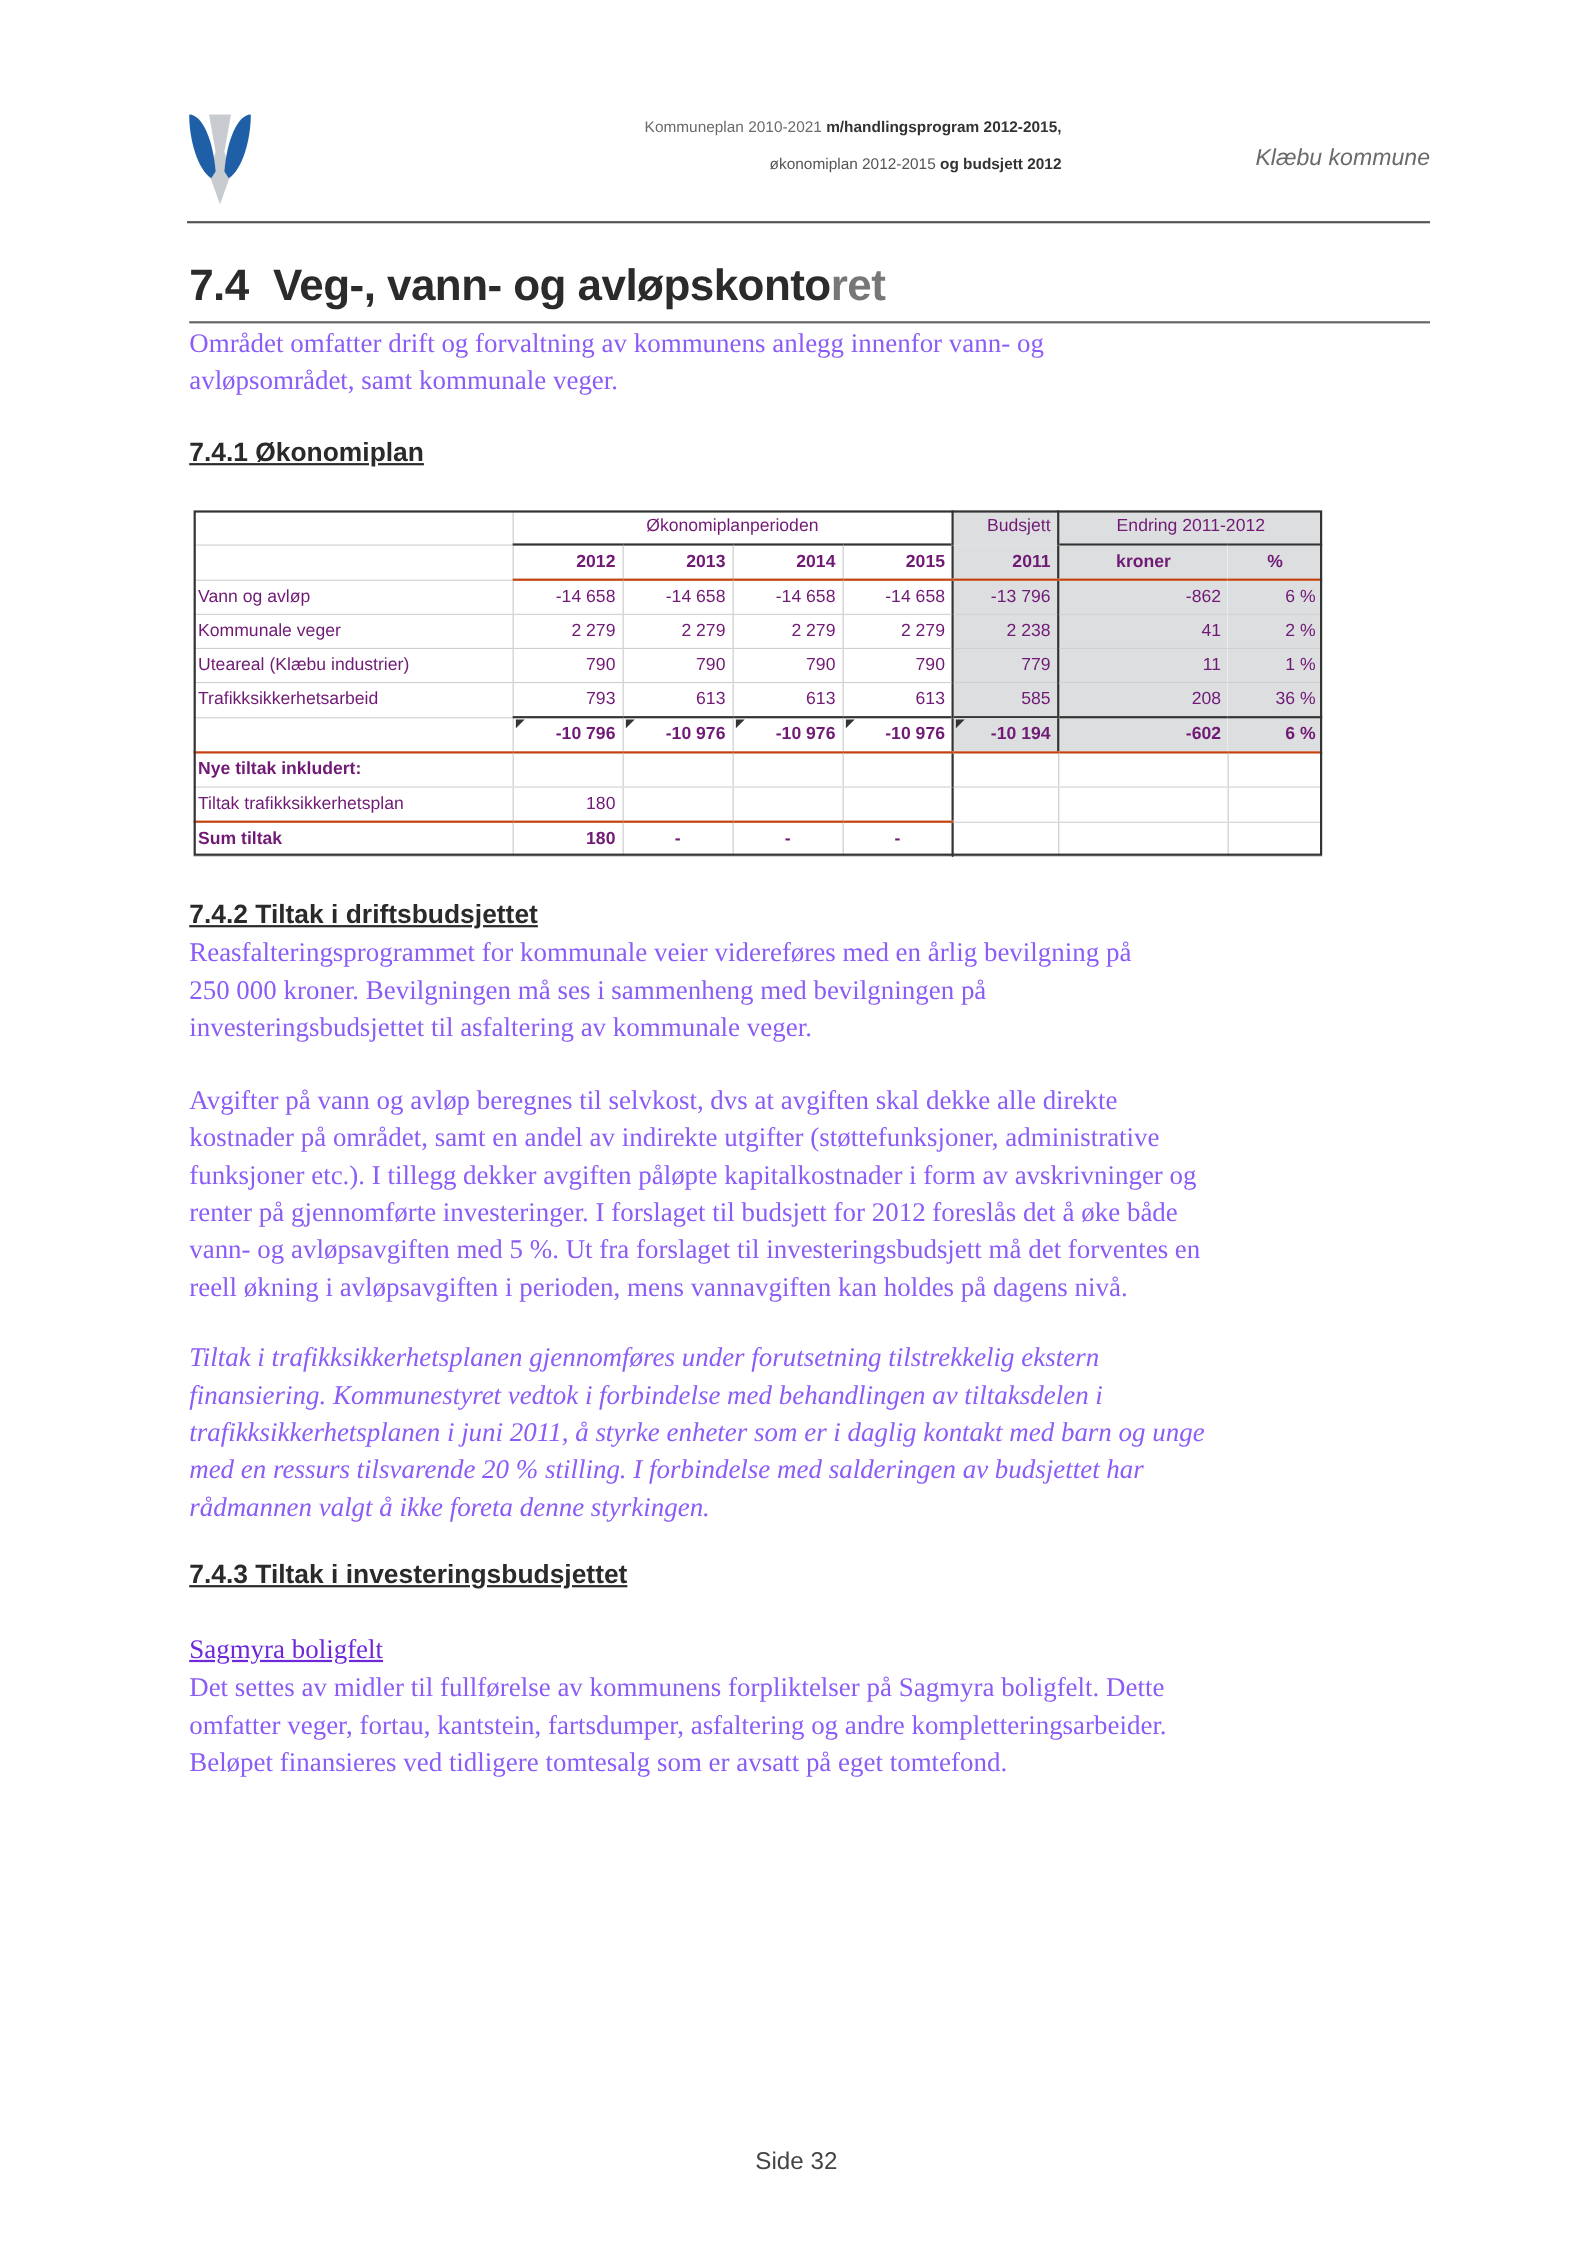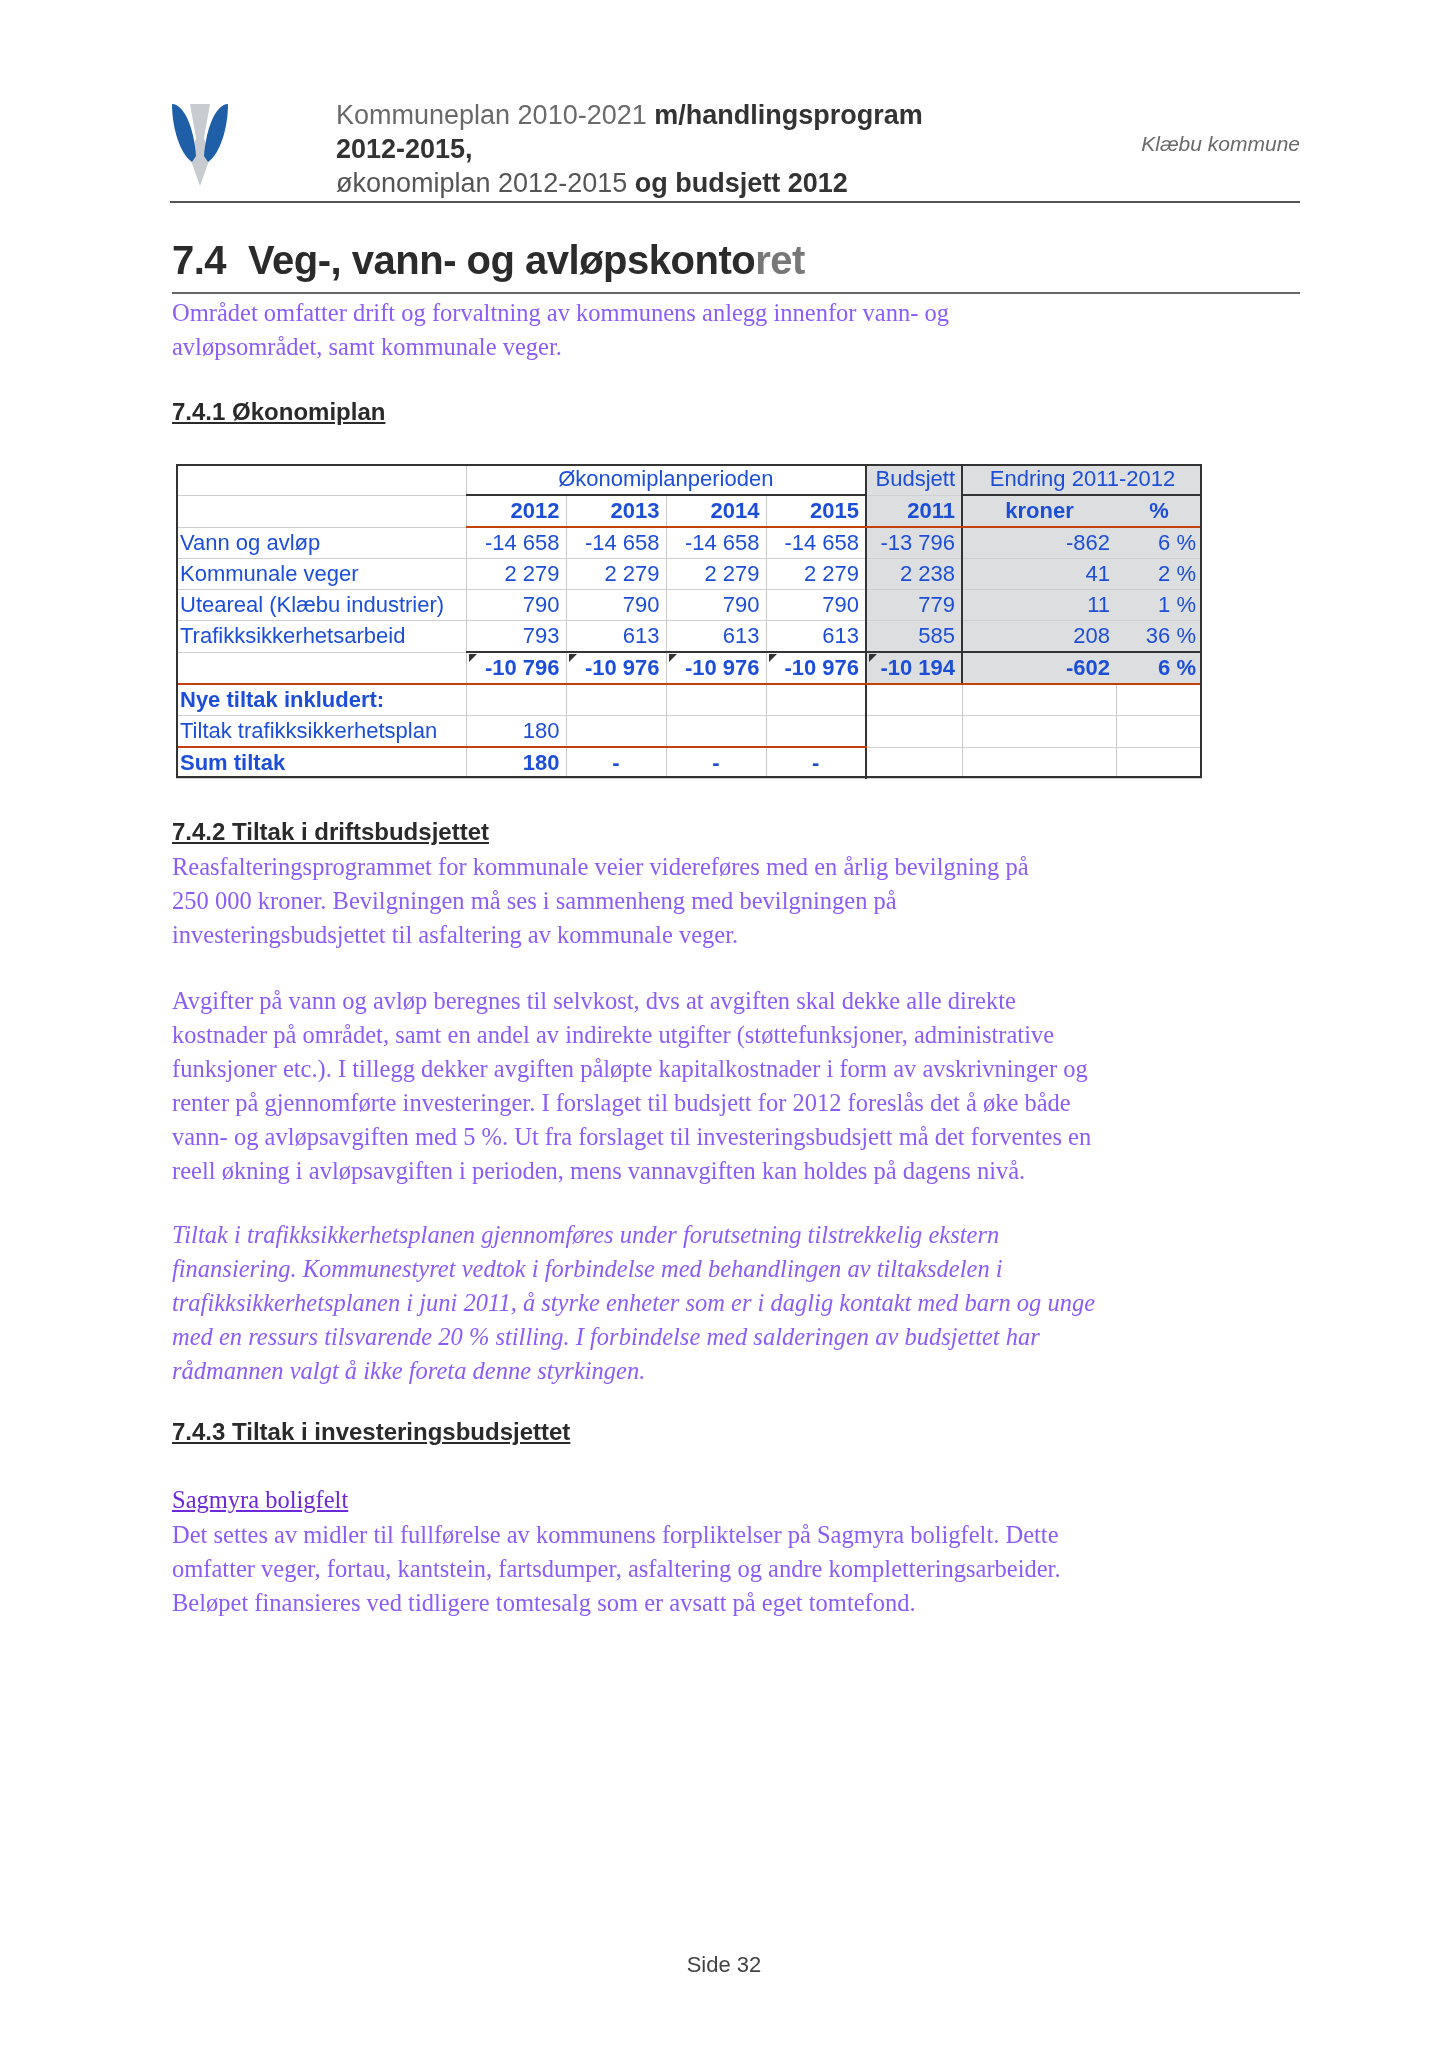--- a/index.html
+++ b/index.html
@@ -3,41 +3,41 @@
 <meta charset="utf-8">
 <style>
   html, body { margin: 0; padding: 0; background: #ffffff; }
   body { width: 1448px; height: 2048px; position: relative; overflow: hidden; color: #1a1a1a; }
   .sans { font-family: "Liberation Sans", "DejaVu Sans", sans-serif; }
   .serif { font-family: "Liberation Serif", "DejaVu Serif", serif; }
 
   
   .header { position: absolute; left: 170px; top: 98px; width: 1130px; height: 104px; }
   .logo { position: absolute; left: 0; top: 0; width: 60px; height: 92px; }
-  .header-title { position: absolute; left: 166px; top: 0; width: 640px; text-align: left; font-size: 27px; line-height: 34px; color: #6a6a6a; }
+  .header-title { position: absolute; left: 155px; top: 0; width: 640px; text-align: right; font-size: 14px; line-height: 34px; color: #6a6a6a; }
   .header-title .l2 { color: #555; }
   .header-title b { color: #333; font-weight: bold; }
   .header-org { position: absolute; right: 0; top: 34px; font-size: 21px; color: #6a6a6a; font-style: italic; }
   .header-rule { position: absolute; left: 170px; top: 201px; width: 1130px; height: 2px; background: #555; }
 
   
   .h1 { position: absolute; left: 172px; top: 238px; font-size: 40px; font-weight: bold; color: #2b2b2b; letter-spacing: -0.5px; }
   .h1 .num { margin-right: 22px; }
   .h1 .faded { color: #777; }
   .h1-rule { position: absolute; left: 172px; top: 292px; width: 1128px; height: 2px; background: #666; }
 
   .para { position: absolute; left: 172px; width: 1130px; font-size: 24.5px; line-height: 34px; color: #8b5cf6; }
   .para p { margin: 0; }
 
   .h2 { position: absolute; left: 172px; font-size: 24px; font-weight: bold; text-decoration: underline; color: #2a2a2a; }
   .subh { position: absolute; left: 172px; font-size: 24.5px; text-decoration: underline; color: #6d28d9; }
 
   
   .tbl { position: absolute; left: 176px; top: 464px; width: 1026px; height: 312px; }
-  table.budget { border-collapse: collapse; width: 1026px; table-layout: fixed; font-family: "Liberation Sans", "DejaVu Sans", sans-serif; font-size: 22px; color: #1d4ed8; }
+  table.budget { border-collapse: collapse; width: 1026px; table-layout: fixed; font-family: "Liberation Sans", "DejaVu Sans", sans-serif; font-size: 16px; color: #701a75; }
   table.budget td { height: 30px; padding: 0 6px; white-space: nowrap; overflow: hidden; border-bottom: 1px solid #cfcfcf; }
   table.budget td.lbl { text-align: left; padding-left: 4px; }
   table.budget td.num { text-align: right; }
   table.budget td.ctr { text-align: center; }
   table.budget .b { font-weight: bold; }
   table.budget .shade { background: #dcdedf; }
   table.budget .vl { border-left: 1px solid #c8c8c8; }
   table.budget .vlt { border-left: 2px solid #333; }
   table.budget .bt { border-top: 2px solid #333; }
   table.budget .bbk { border-bottom: 2px solid #c2410c; }

